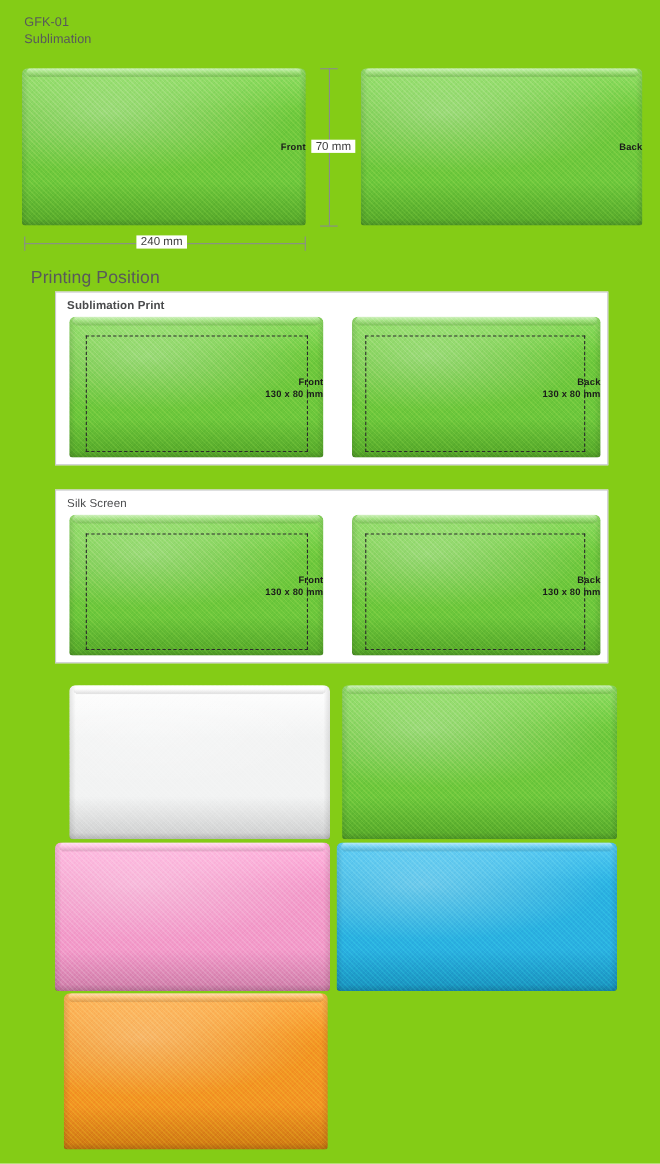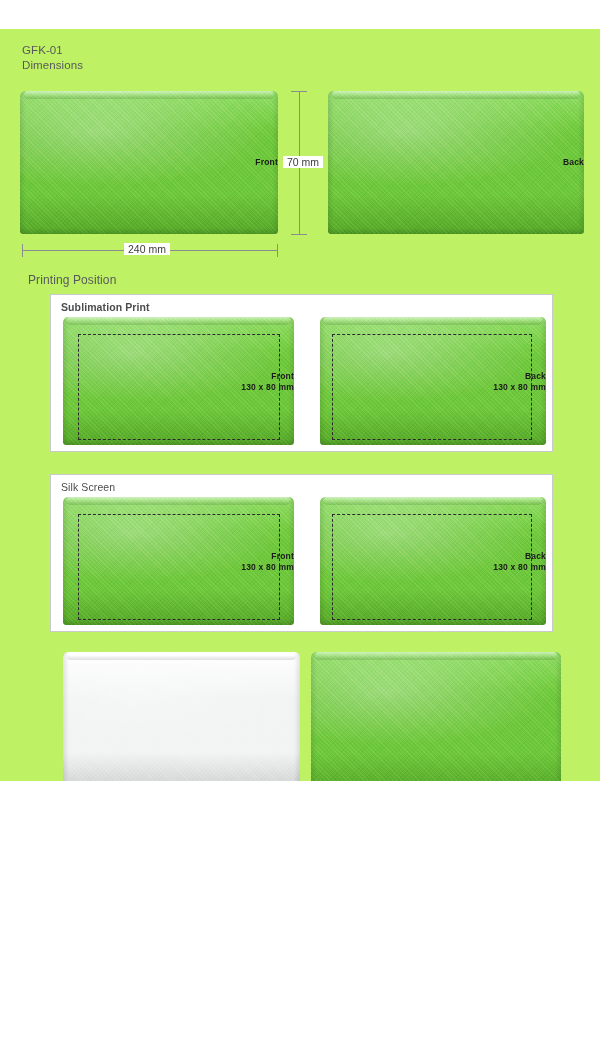--- a/index.html
+++ b/index.html
@@ -8,43 +8,42 @@
     padding: 0;
     background: #ffffff;
   }
   body {
     font-family: "Liberation Sans", sans-serif;
     -webkit-font-smoothing: antialiased;
   }
   #sheet {
     position: relative;
     width: 600px;
-    height: 752px;
+    height: 1058px;
     overflow: hidden;
-    background: #bef264;
-    margin-top: 29px;
+    background: #84cc16;
   }
 
   
   .header-block {
     position: absolute;
     left: 22px;
     top: 14px;
     line-height: 15px;
   }
   .header-line {
     font-size: 11.5px;
     color: #58595b;
     letter-spacing: .1px;
     white-space: nowrap;
   }
 
   .section-title {
     position: absolute;
-    font-size: 12px;
+    font-size: 16px;
     color: #58595b;
     letter-spacing: .1px;
     white-space: nowrap;
   }
 
   
   .pouch {
     position: absolute;
     box-sizing: border-box;
     border-radius: 5px 5px 3px 3px;
@@ -178,21 +177,21 @@
     pointer-events: none;
   }
 </style>
 </head>
 <body>
 
 <div id="sheet">
 
   <div class="header-block">
     <div class="header-line">GFK-01</div>
-    <div class="header-line">Dimensions</div>
+    <div class="header-line">Sublimation</div>
   </div>
 
   <div class="pouch" id="pouch-front" style="left:20px; top:62px; width:258px; height:143px;">
     <div class="body" style="background: linear-gradient(rgb(125, 215, 76) 0%, rgb(109, 199, 60) 34%, rgb(109, 199, 60) 72%, rgb(95, 185, 46) 100%);"></div>
     <div class="sheen"></div>
     <div class="weave"></div>
     <div class="zip"></div>
     <div class="zip-line"></div>
     <div class="side-l"></div>
     <div class="side-r"></div>

